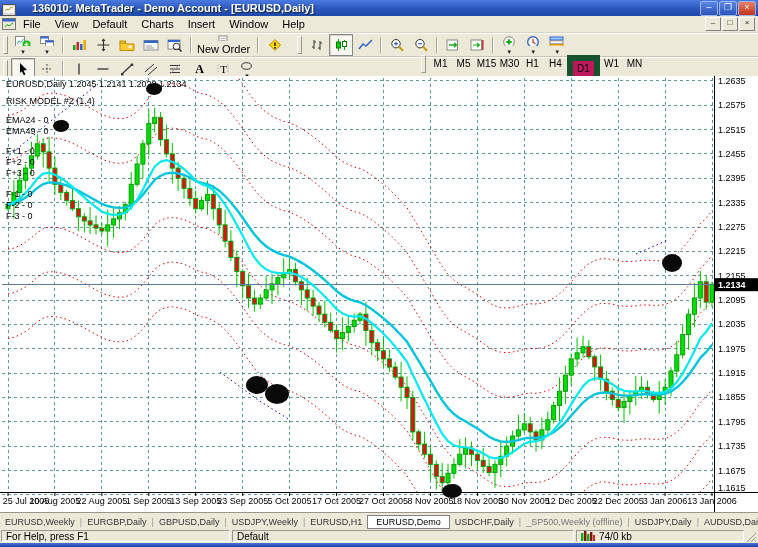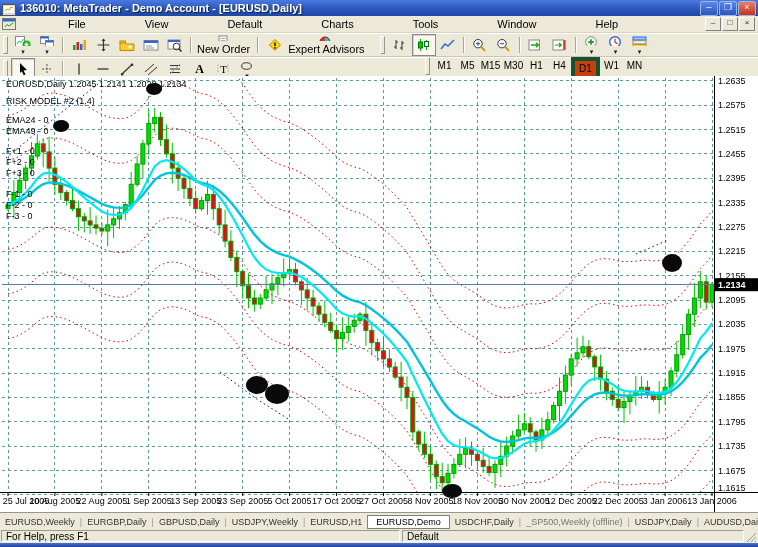--- a/index.html
+++ b/index.html
@@ -1,40 +1,40 @@
 <!DOCTYPE html>
 <html><head>
 <meta charset="utf-8">
 <style>
   html,body{margin:0;padding:0;}
   body{width:758px;height:547px;overflow:hidden;font-family:"Liberation Sans",sans-serif;background:#ECE9D8;}
   .window{position:relative;width:758px;height:547px;background:#ECE9D8;}
   
   .titlebar{height:16px;background:linear-gradient(180deg,#4A7AE0 0%,#2B57BE 55%,#1E48A8 100%);display:flex;align-items:center;padding:0 2px;color:#fff;}
-  .titlebar .title{font-size:11px;font-weight:bold;margin-left:4px;white-space:nowrap;text-shadow:1px 1px 1px #123;flex:1;}
+  .titlebar .title{font-size:11px;font-weight:bold;margin-left:16px;white-space:nowrap;text-shadow:1px 1px 1px #123;flex:1;}
   .appicon{width:14px;height:12px;display:inline-block;}
   .winbtns{display:flex;gap:1px;}
   .winbtn{width:16px;height:13px;font-size:9px;line-height:11px;text-align:center;color:#fff;background:linear-gradient(180deg,#5B86E8,#2C55B8);border:1px solid #9BB6F0;border-radius:2px;}
   .winbtn.close{background:linear-gradient(180deg,#E8806B,#C23418);}
   
   .menubar{height:16px;display:flex;align-items:center;font-size:11px;background:#ECE9D8;border-bottom:1px solid #D8D4C4;padding-left:2px;}
-  .menu-item{padding:1px 7px;white-space:nowrap;margin-left:45px;}
+  .menu-item{padding:1px 7px;white-space:nowrap;}
   .mdi-btns{margin-left:auto;display:flex;gap:1px;padding-right:3px;}
   .mdibtn{width:14px;height:12px;font-size:8px;line-height:10px;text-align:center;background:#ECE9D8;border:1px solid;border-color:#fff #808080 #808080 #fff;color:#222;}
   
   .toolbar{height:22px;display:flex;align-items:center;background:#ECE9D8;border-top:1px solid #fff;border-bottom:1px solid #C9C5B2;padding-left:2px;}
   .grip{width:3px;height:16px;border-left:1px solid #fff;border-top:1px solid #fff;border-right:1px solid #9A968A;border-bottom:1px solid #9A968A;margin:0 3px 0 1px;}
   .tsep{width:1px;height:16px;background:#A9A593;border-right:1px solid #fff;margin:0 3px;}
   .tbtn{display:inline-flex;align-items:center;justify-content:center;min-width:20px;height:20px;border:1px solid transparent;background:transparent;padding:0 1px;font-size:11px;color:#000;gap:2px;flex-direction:column;}
   .tbtn.pressed{border:1px solid #888;background:#F8F7F1;box-shadow:inset 1px 1px 0 #D8D5C6;}
   .tbtn svg{display:block;}
   .caret{font-size:7px;line-height:7px;color:#222;}
   .tbtn .lbl{font-size:11px;white-space:nowrap;padding-right:2px;}
   .tf{min-width:21px;height:17px;border:1px solid transparent;background:transparent;font-size:10px;text-align:center;line-height:15px;}
-  .tf.pressed{border:4px solid #14532d;background:#c2410c;}
+  .tf.pressed{border:6px solid #14532d;background:#be185d;}
   .tfgroup{display:flex;align-items:flex-start;margin-left:auto;margin-right:112px;}
   
   .chartwrap{position:absolute;left:0;top:76px;width:758px;height:436px;background:#fff;}
   
   .tabsbar{position:absolute;left:0;top:512px;width:758px;height:17px;background:#ECE9D8;border-top:1px solid #9A968A;display:flex;align-items:center;font-size:9px;color:#333;overflow:hidden;}
   .tab{padding:1px 5px;white-space:nowrap;}
   .tab.active{background:#fff;border:1px solid #808080;padding:1px 8px;color:#000;}
   .tab.offline{color:#777;}
   .tabsep{color:#999;}
   
@@ -68,21 +68,21 @@
   </div>
 
   <div class="menubar">
     <span class="appicon">
       <svg width="14" height="12">
           <rect x="0.5" y="0.5" width="13" height="11" fill="#ECE9D8" stroke="#777"></rect>
           <rect x="1" y="1" width="12" height="2.5" fill="#36C"></rect>
           <polyline points="3,9 5,6.5 7,8 11,5" stroke="#1A1" fill="none"></polyline>
         </svg>
     </span>
-    <span id="menu-items"><span class="menu-item">File</span><span class="menu-item">View</span><span class="menu-item">Default</span><span class="menu-item">Charts</span><span class="menu-item">Tools</span><span class="menu-item">Window</span><span class="menu-item">Help</span></span>
+    <span id="menu-items"><span class="menu-item">File</span><span class="menu-item">View</span><span class="menu-item">Default</span><span class="menu-item">Charts</span><span class="menu-item">Insert</span><span class="menu-item">Window</span><span class="menu-item">Help</span></span>
     <span class="mdi-btns">
       <span class="mdibtn">–</span>
       <span class="mdibtn">□</span>
       <span class="mdibtn">×</span>
     </span>
   </div>
 
   <div class="toolbar">
     <span class="grip"></span>
     <span class="tbtn">
@@ -150,28 +150,20 @@
         </svg>
       <span class="lbl">New Order</span>
     </span>
     <span class="tsep"></span>
     <span class="tbtn">
       <svg width="15" height="14">
           <rect x="4.2" y="3.2" width="7.6" height="7.6" fill="#FD0" stroke="#C90" transform="rotate(45 8 7)"></rect>
           <path d="M8 4.5 v3.6" stroke="#000" stroke-width="1.4"></path>
           <circle cx="8" cy="9.8" r="0.9" fill="#000"></circle>
         </svg>
-    </span>
-    <span class="tbtn">
-      <svg width="16" height="14">
-          <circle cx="6" cy="7" r="5" fill="#D33"></circle>
-          <path d="M6 2 a5 5 0 0 1 5 5 h-5 z" fill="#3BD"></path>
-          <circle cx="6" cy="7" r="5" fill="none" stroke="#822"></circle>
-        </svg>
-      <span class="lbl">Expert Advisors</span>
     </span>
     <span style="width:10px"></span>
     <span class="grip"></span>
     <span class="tbtn">
       <svg width="15" height="14">
           <path d="M4 2 v9 M2 9 h2 M4 4 h2 M10 3 v9 M8 10 h2 M10 5 h2" stroke="#333"></path>
         </svg>
     </span>
     <span class="tbtn pressed">
       <svg width="15" height="14">
@@ -726,20 +718,30 @@
       <span class="tab offline">_SP500,Weekly (offline)</span>
       <span class="tabsep">|</span>
       <span class="tab">USDJPY,Daily</span>
       <span class="tabsep">|</span>
       <span class="tab">AUDUSD,Daily</span>
     </div>
 
   <div class="statusbar">
     <span class="spanel help">For Help, press F1</span>
     <span class="spanel tmpl">Default</span>
+    <span class="spanel traffic">
+      <svg width="14" height="10">
+          <rect x="0" y="2" width="2.4" height="8" fill="#1A1"></rect>
+          <rect x="3" y="0" width="2.4" height="10" fill="#801010"></rect>
+          <rect x="6" y="3" width="2.4" height="7" fill="#1A1"></rect>
+          <rect x="9" y="1" width="2.4" height="9" fill="#801010"></rect>
+          <rect x="12" y="4" width="2" height="6" fill="#C22"></rect>
+        </svg>
+      <span>74/0 kb</span>
+    </span>
     <span class="grip-resize">
       <svg width="12" height="12">
           <path d="M11 2 L2 11 M11 6 L6 11 M11 10 L10 11" stroke="#999"></path>
         </svg>
     </span>
   </div>
 
   <div class="bottomstrip"></div>
 </div>
 

